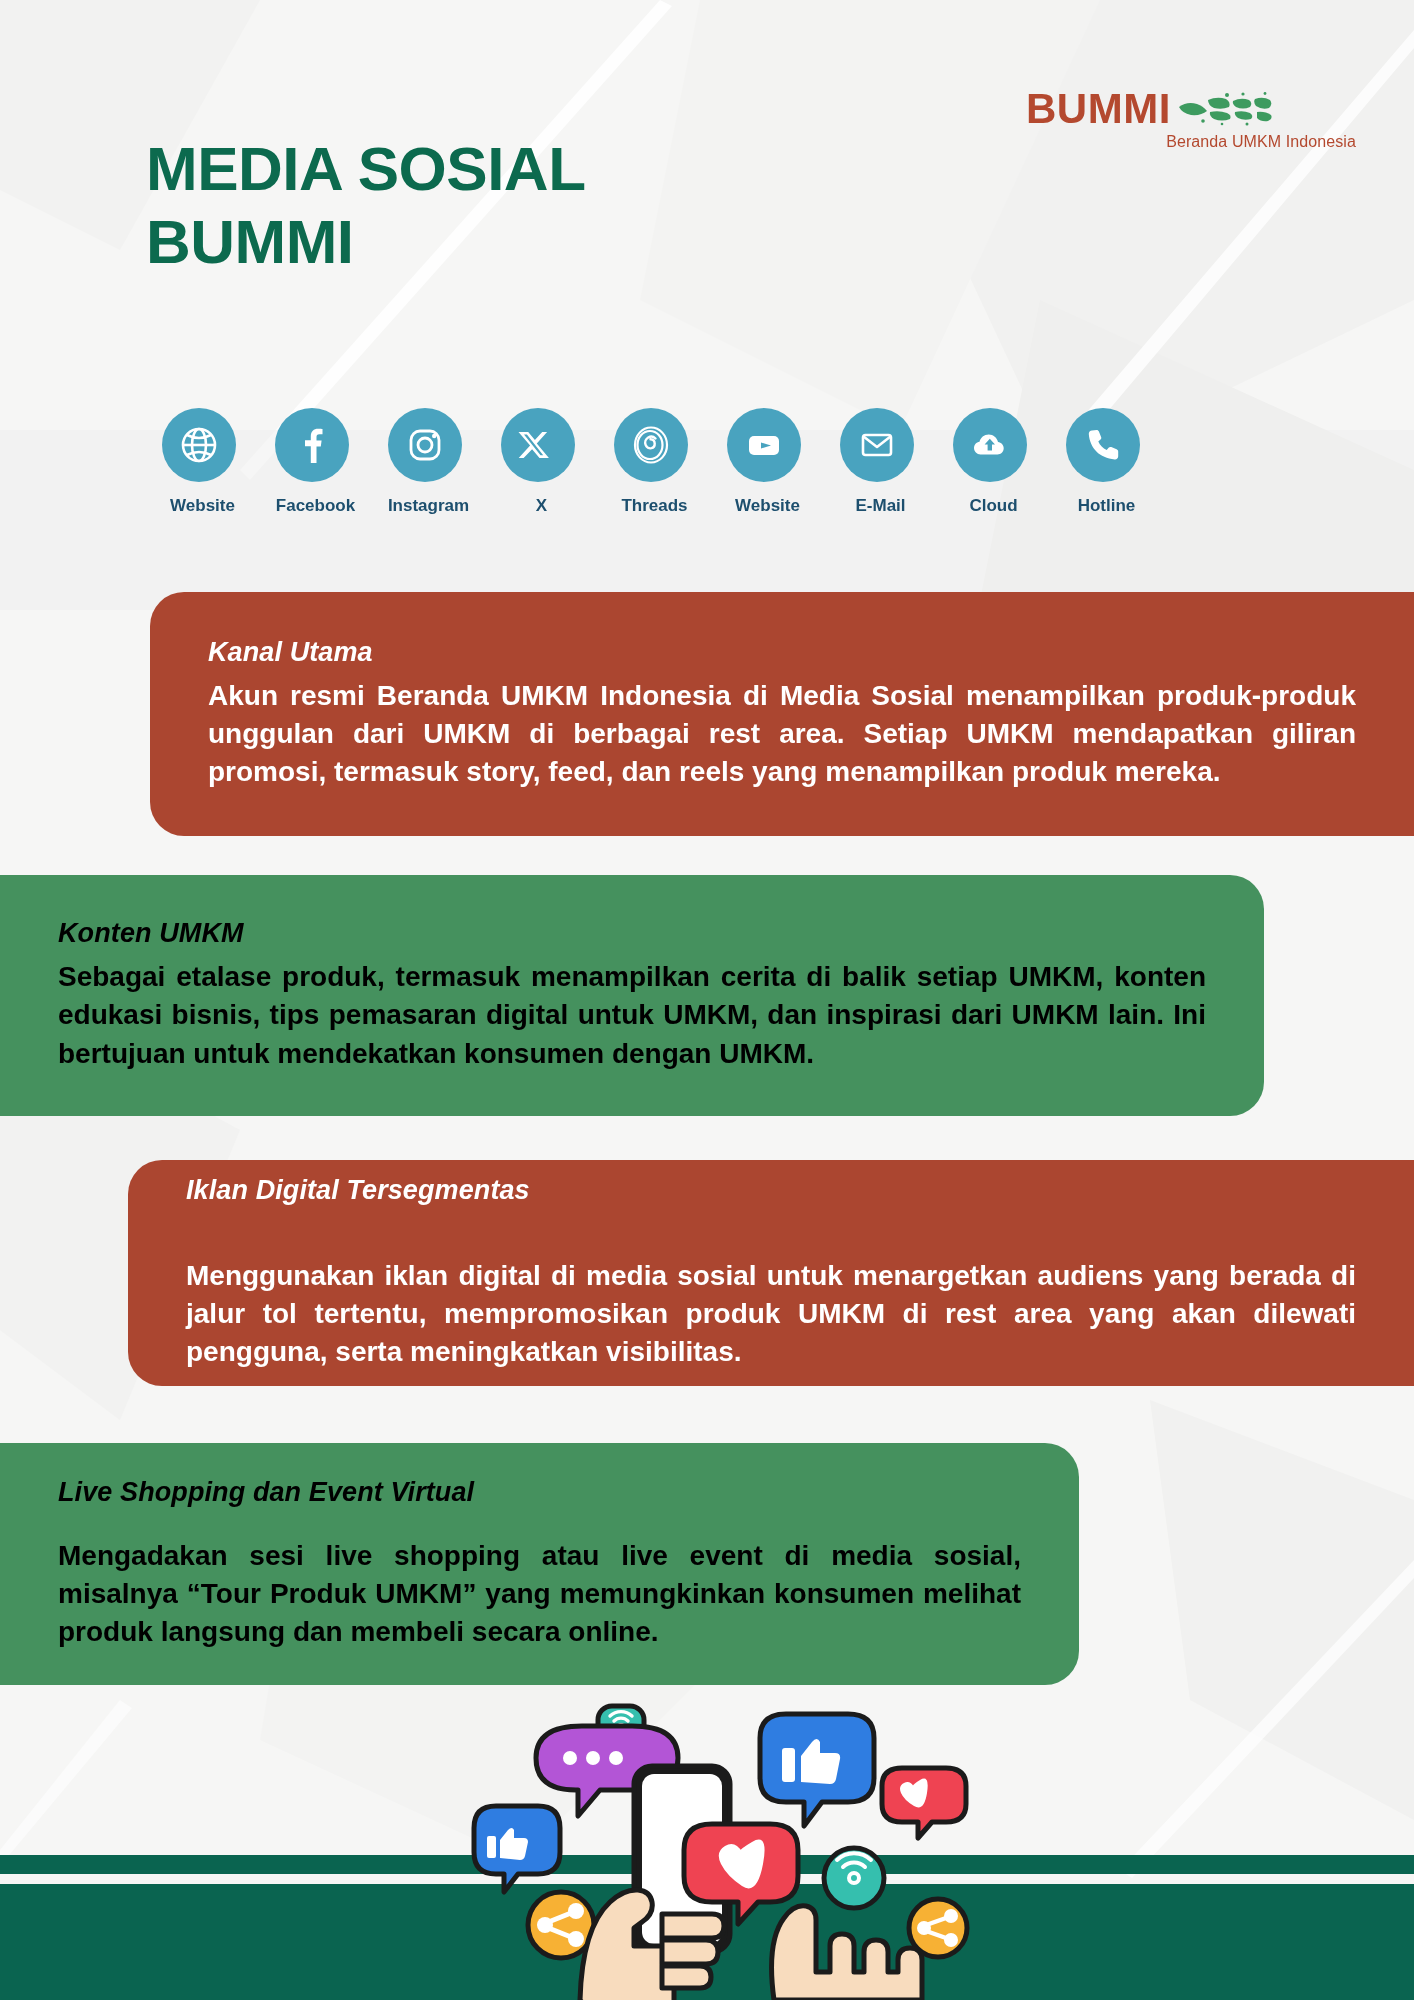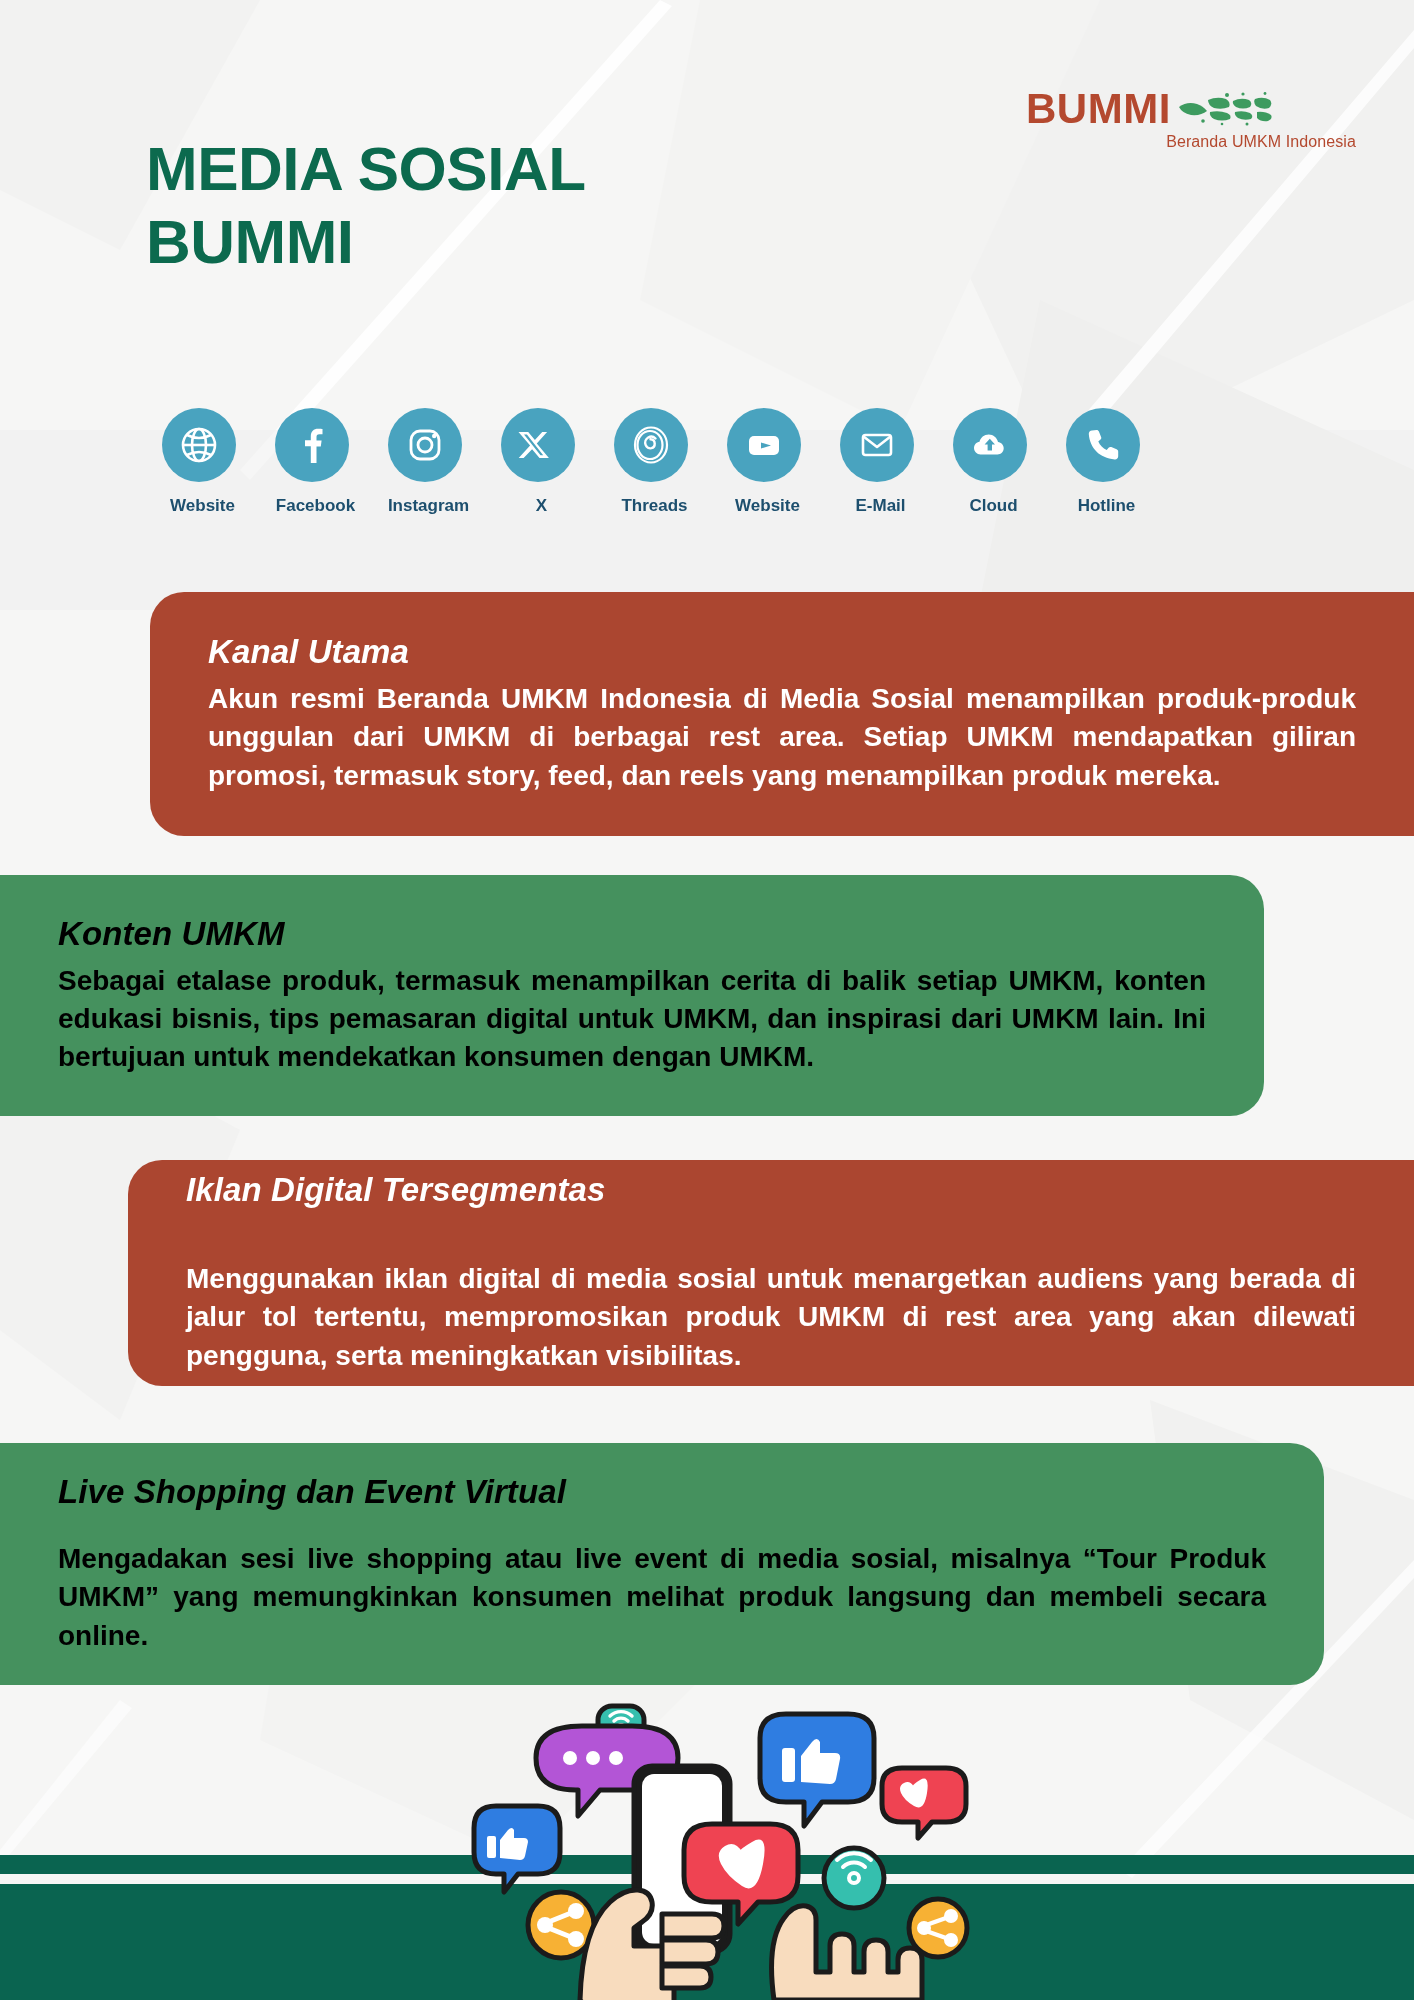--- a/index.html
+++ b/index.html
@@ -62,35 +62,35 @@
   
   .card{
     position:absolute;
     padding:44px 58px;
     display:flex;flex-direction:column;justify-content:center;
   }
   .card.red{background:#ab4630;color:#ffffff;}
   .card.green{background:#45915e;color:#000000;}
 
   .card-title{
-    font-size:33px;font-weight:bold;font-style:italic;
+    font-size:27px;font-weight:bold;font-style:italic;
     margin-bottom:9px;letter-spacing:0.1px;
   }
   .card-body{
     font-size:28px;line-height:1.36;text-align:justify;font-weight:bold;
   }
 
   
   #card-1{left:150px;top:592px;width:1264px;height:244px;
           border-radius:34px 0 0 34px;}
   #card-2{left:0;top:875px;width:1264px;height:241px;
           border-radius:0 34px 34px 0;}
   #card-3{left:128px;top:1160px;width:1286px;height:226px;
           border-radius:34px 0 0 34px;gap:42px;}
-  #card-4{left:0;top:1443px;width:1324px;height:242px;
+  #card-4{left:0;top:1443px;width:1079px;height:242px;
           border-radius:0 34px 34px 0;gap:20px;}
 
   
   .footer-stripe{
     position:absolute;left:0;top:1855px;width:1414px;height:19px;
     background:#0a6450;
   }
   .footer-band{
     position:absolute;left:0;top:1884px;width:1414px;height:116px;
     background:#0a6450;

